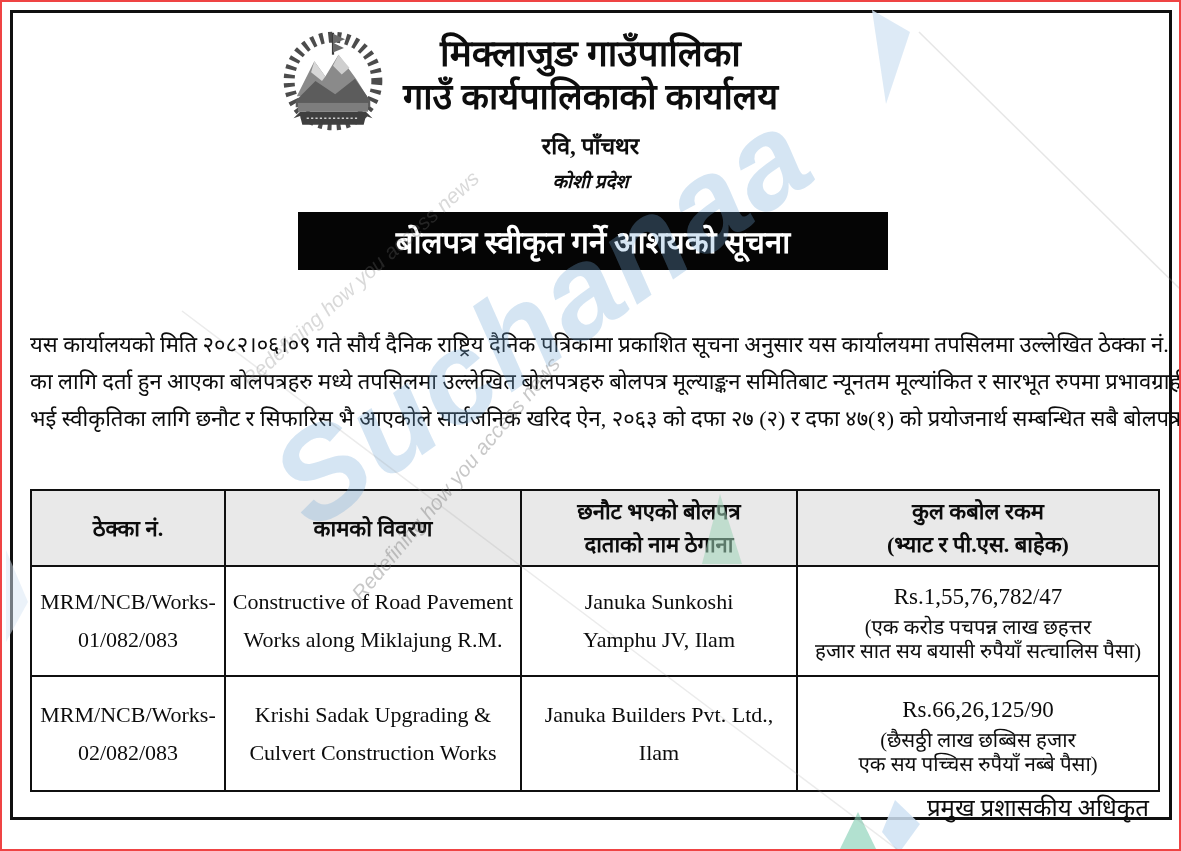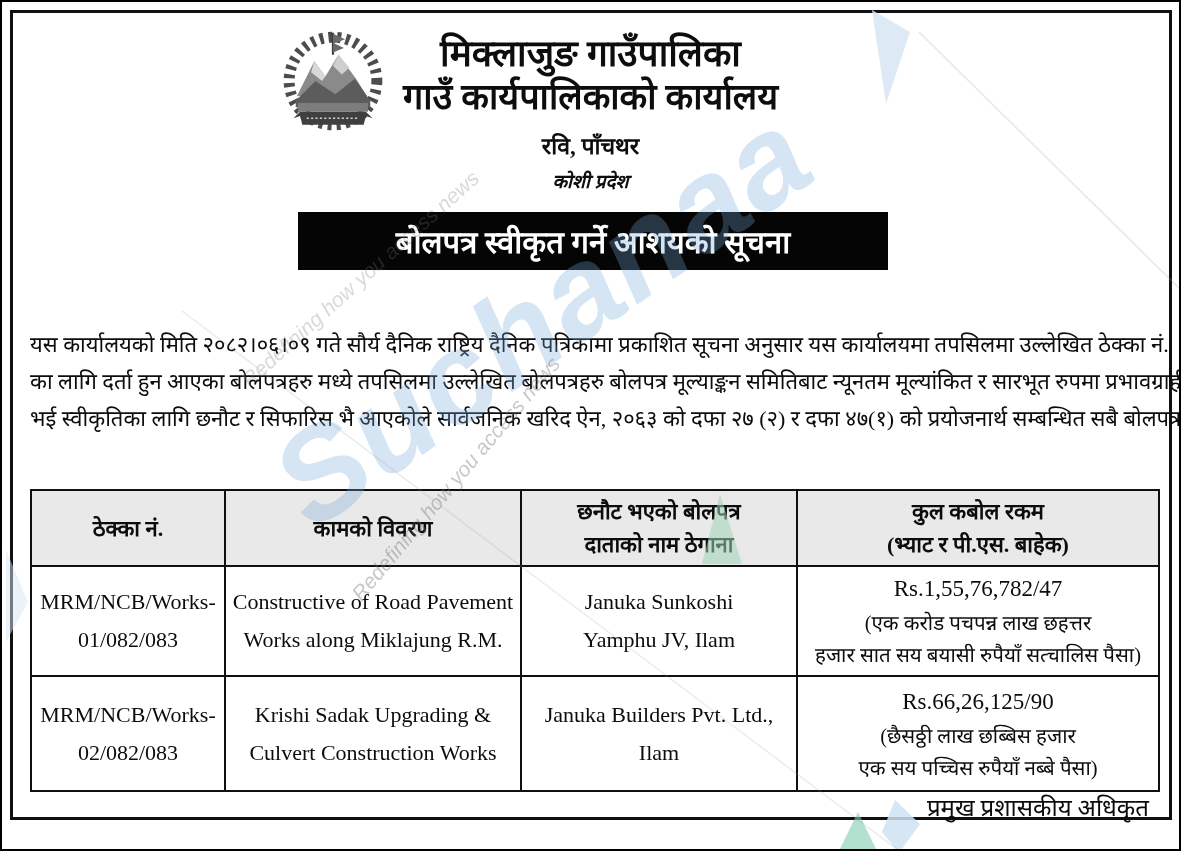--- a/index.html
+++ b/index.html
@@ -1,19 +1,19 @@
 <!DOCTYPE html>
 <html><head>
 <meta charset="utf-8">
 <style>
   * { margin:0; padding:0; box-sizing:border-box; }
   body { background:#ccc; font-family:"Liberation Serif","DejaVu Serif",serif; }
   .page {
     position:relative; width:1181px; height:851px; margin:0 auto;
-    background:#fff; border:2px solid #000000; overflow:hidden;
+    background:#fff; border:2px solid #ef4444; overflow:hidden;
   }
   .inner-frame {
     position:absolute; left:8px; top:8px; width:1162px; height:810px;
     border:3px solid #101010; z-index:10; pointer-events:none;
   }
   .content { position:absolute; inset:0; z-index:10; }
 
   
   .emblem { position:absolute; left:276px; top:22px; width:110px; height:114px; }
   .hdr { position:absolute; left:0; right:0; text-align:center; color:#0d0d0d; }
@@ -39,21 +39,21 @@
     position:absolute; left:28px; top:487px; width:1128px;
     border-collapse:collapse; table-layout:fixed; color:#0c0c0c;
   }
   table.tender th, table.tender td {
     border:2px solid #101010; text-align:center; vertical-align:middle; padding:4px 6px;
   }
   table.tender th { background:#e9e9e9; font-size:22px; font-weight:700; line-height:33px; }
   table.tender td { background:transparent; font-size:22px; line-height:38px; }
   .pre { white-space:pre-line;margin-top:35px; }
   .amount-num { display:block; font-size:23px; line-height:36px; }
-  .amount-words { display:block; font-size:20.5px; line-height:32px; white-space:pre-line; }
+  .amount-words { display:block; font-size:20.5px; line-height:24px; white-space:pre-line; }
 
   .signatory {
     position:absolute; right:30px; top:788px; font-size:24px; font-weight:400; color:#0c0c0c;
   }
   .source-credit {
     position:absolute; right:24px; top:822px; font-size:20px; font-style:italic;
     color:#2e2e2e; font-family:"Liberation Sans","DejaVu Sans",sans-serif;
   }
 
   

